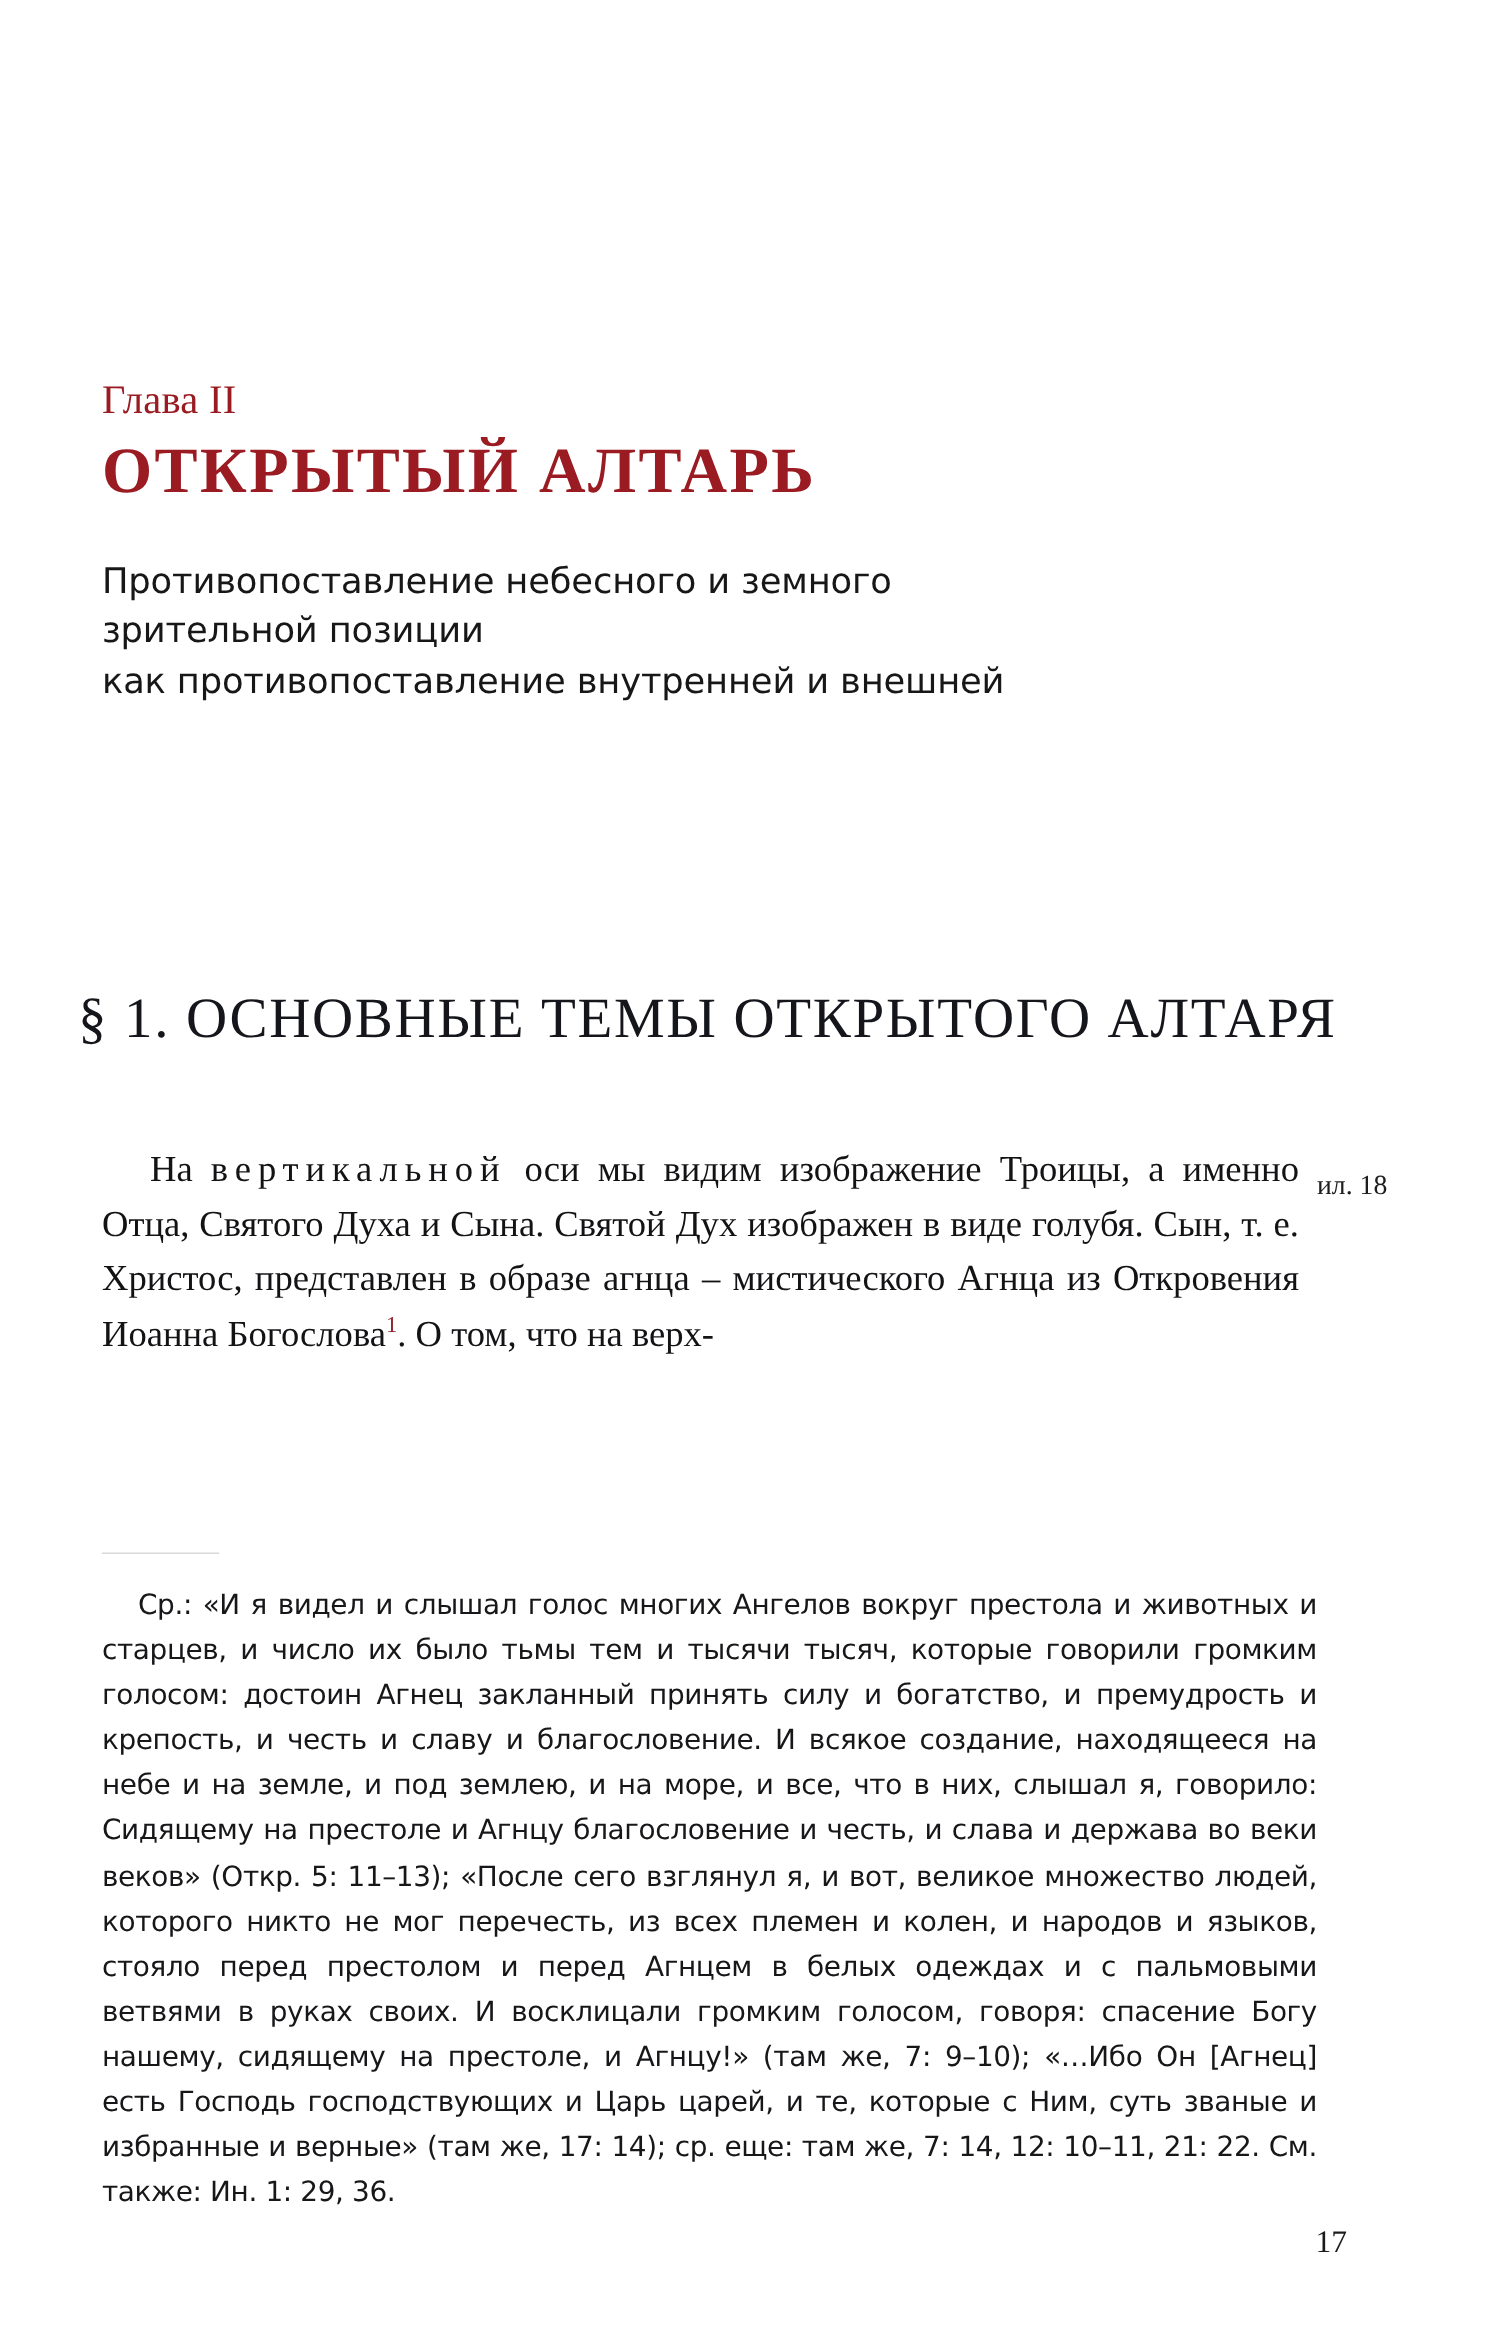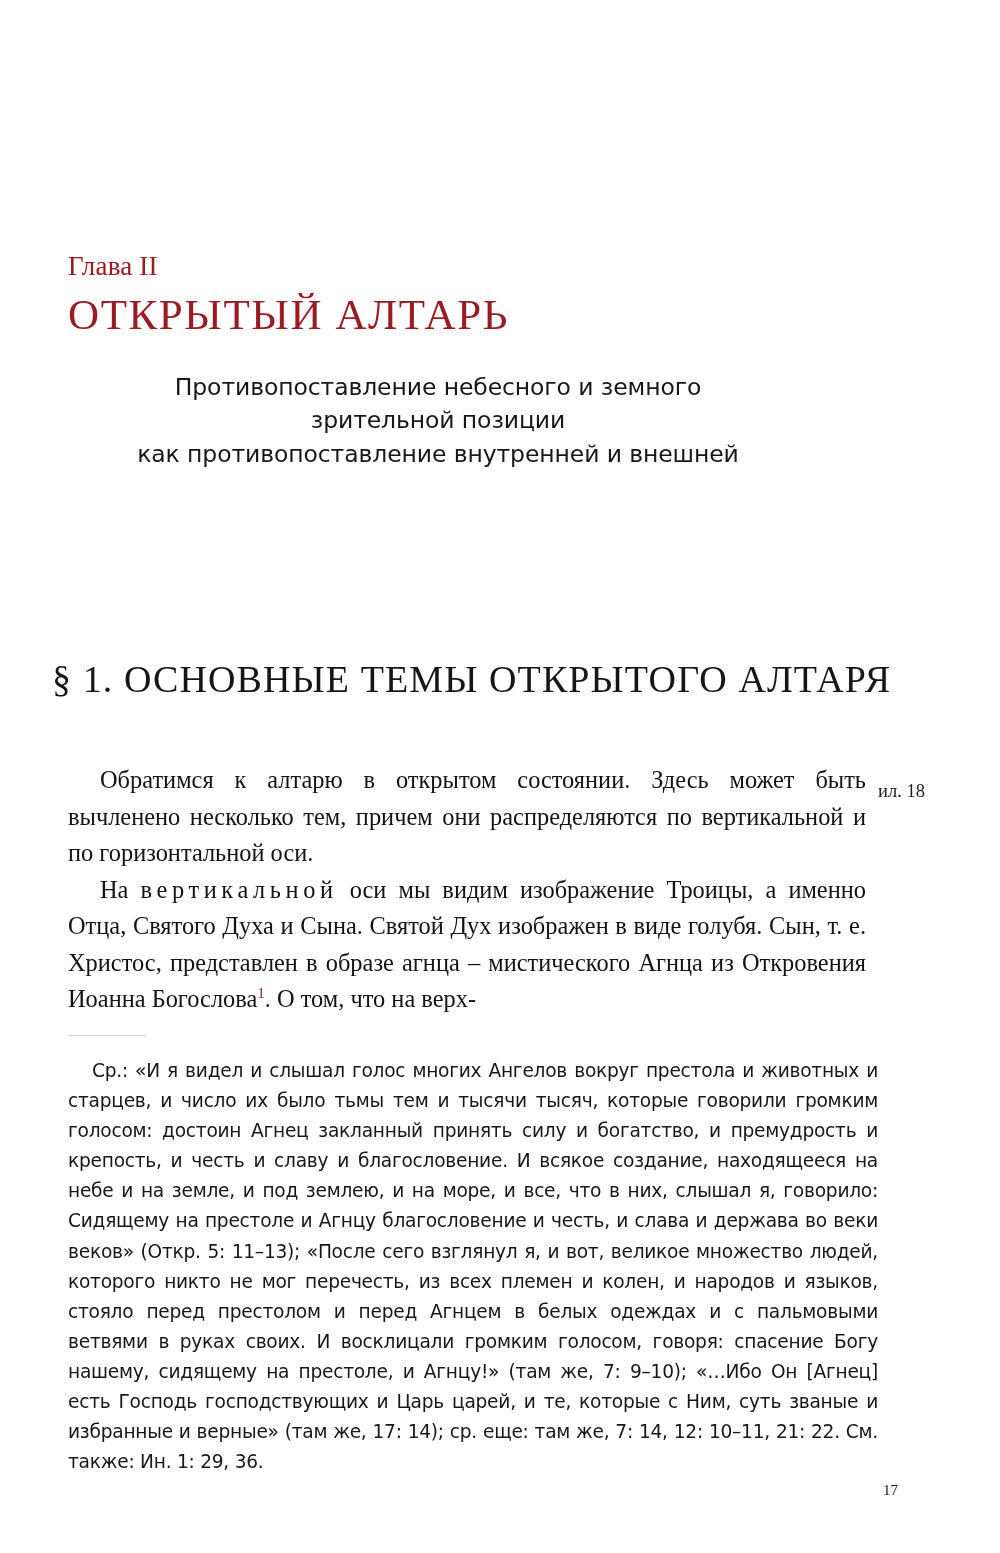--- a/index.html
+++ b/index.html
@@ -34,39 +34,39 @@
     font-size: 27px;
     line-height: 1.1;
     color: #9a1b22;
     letter-spacing: 0.2px;
     margin: 0 0 10px 0;
     font-weight: 400;
   }
 
   .chapter-title {
     font-family: "Liberation Serif", "DejaVu Serif", serif;
-    font-weight: 400;
+    font-weight: 700;
     font-size: 43px;
     line-height: 1.05;
     color: #9a1b22;
     letter-spacing: 1.6px;
     margin: 0 0 34px 0;
     white-space: nowrap;
   }
 
   .chapter-subtitle {
     font-family: "DejaVu Sans", "Liberation Sans", sans-serif;
     font-size: 23.5px;
     line-height: 1.42;
     color: #171717;
     font-weight: 400;
     letter-spacing: -0.1px;
     margin: 0;
   }
-  .chapter-subtitle .ln { display: block; text-align: center; }
+  .chapter-subtitle .ln { display: block; }
 
   
   .section-heading {
     position: absolute;
     left: 52px;
     top: 627px;
     width: 860px;
     font-family: "Liberation Serif", "DejaVu Serif", serif;
     font-size: 38px;
     line-height: 1.1;
@@ -148,21 +148,21 @@
   }
 
   
   .page-number {
     position: absolute;
     left: 0;
     top: 1482px;
     width: 898px;
     text-align: right;
     font-family: "Liberation Serif", "DejaVu Serif", serif;
-    font-size: 15px;
+    font-size: 21px;
     color: #1b1b1e;
   }
 </style>
 </head>
 <body>
 
 <div class="page">
 
   <div class="chapter-block">
     <div class="chapter-label">Глава II</div>
@@ -170,21 +170,20 @@
     <div class="chapter-subtitle">
       <span class="ln">Противопоставление небесного и земного</span>
       <span class="ln">зрительной позиции</span>
       <span class="ln">как противопоставление внутренней и внешней</span>
     </div>
   </div>
 
   <h2 class="section-heading">§ 1. ОСНОВНЫЕ ТЕМЫ ОТКРЫТОГО АЛТАРЯ</h2>
 
   <div class="body-text">
-    <p>Обратимся к алтарю в открытом состоянии. Здесь может быть вычленено несколько тем, причем они распределяются по вертикальной и по горизонтальной оси.</p>
     <p><span>На </span><span class="spaced">вертикальной</span><span> оси мы видим изображение Троицы, а именно Отца, Святого Духа и Сына. Святой Дух изображен в виде голубя. Сын, т. е. Христос, представлен в образе агнца – мистического Агнца из Откровения Иоанна Богослова</span><sup class="fn-ref">1</sup><span>. О том, что на верх-</span></p>
   </div>
 
   <div class="margin-note">ил. 18</div>
 
   <div class="footnote-rule"></div>
 
   <div class="footnote">
     <p>Ср.: «И я видел и слышал голос многих Ангелов вокруг престола и животных и старцев, и число их было тьмы тем и тысячи тысяч, которые говорили громким голосом: достоин Агнец закланный принять силу и богатство, и премудрость и крепость, и честь и славу и благословение. И всякое создание, находящееся на небе и на земле, и под землею, и на море, и все, что в них, слышал я, говорило: Сидящему на престоле и Агнцу благословение и честь, и слава и держава во веки веков» (Откр. 5: 11–13); «После сего взглянул я, и вот, великое множество людей, которого никто не мог перечесть, из всех племен и колен, и народов и языков, стояло перед престолом и перед Агнцем в белых одеждах и с пальмовыми ветвями в руках своих. И восклицали громким голосом, говоря: спасение Богу нашему, сидящему на престоле, и Агнцу!» (там же, 7: 9–10); «…Ибо Он [Агнец] есть Господь господствующих и Царь царей, и те, которые с Ним, суть званые и избранные и верные» (там же, 17: 14); ср. еще: там же, 7: 14, 12: 10–11, 21: 22. См. также: Ин. 1: 29, 36.</p>
   </div>

